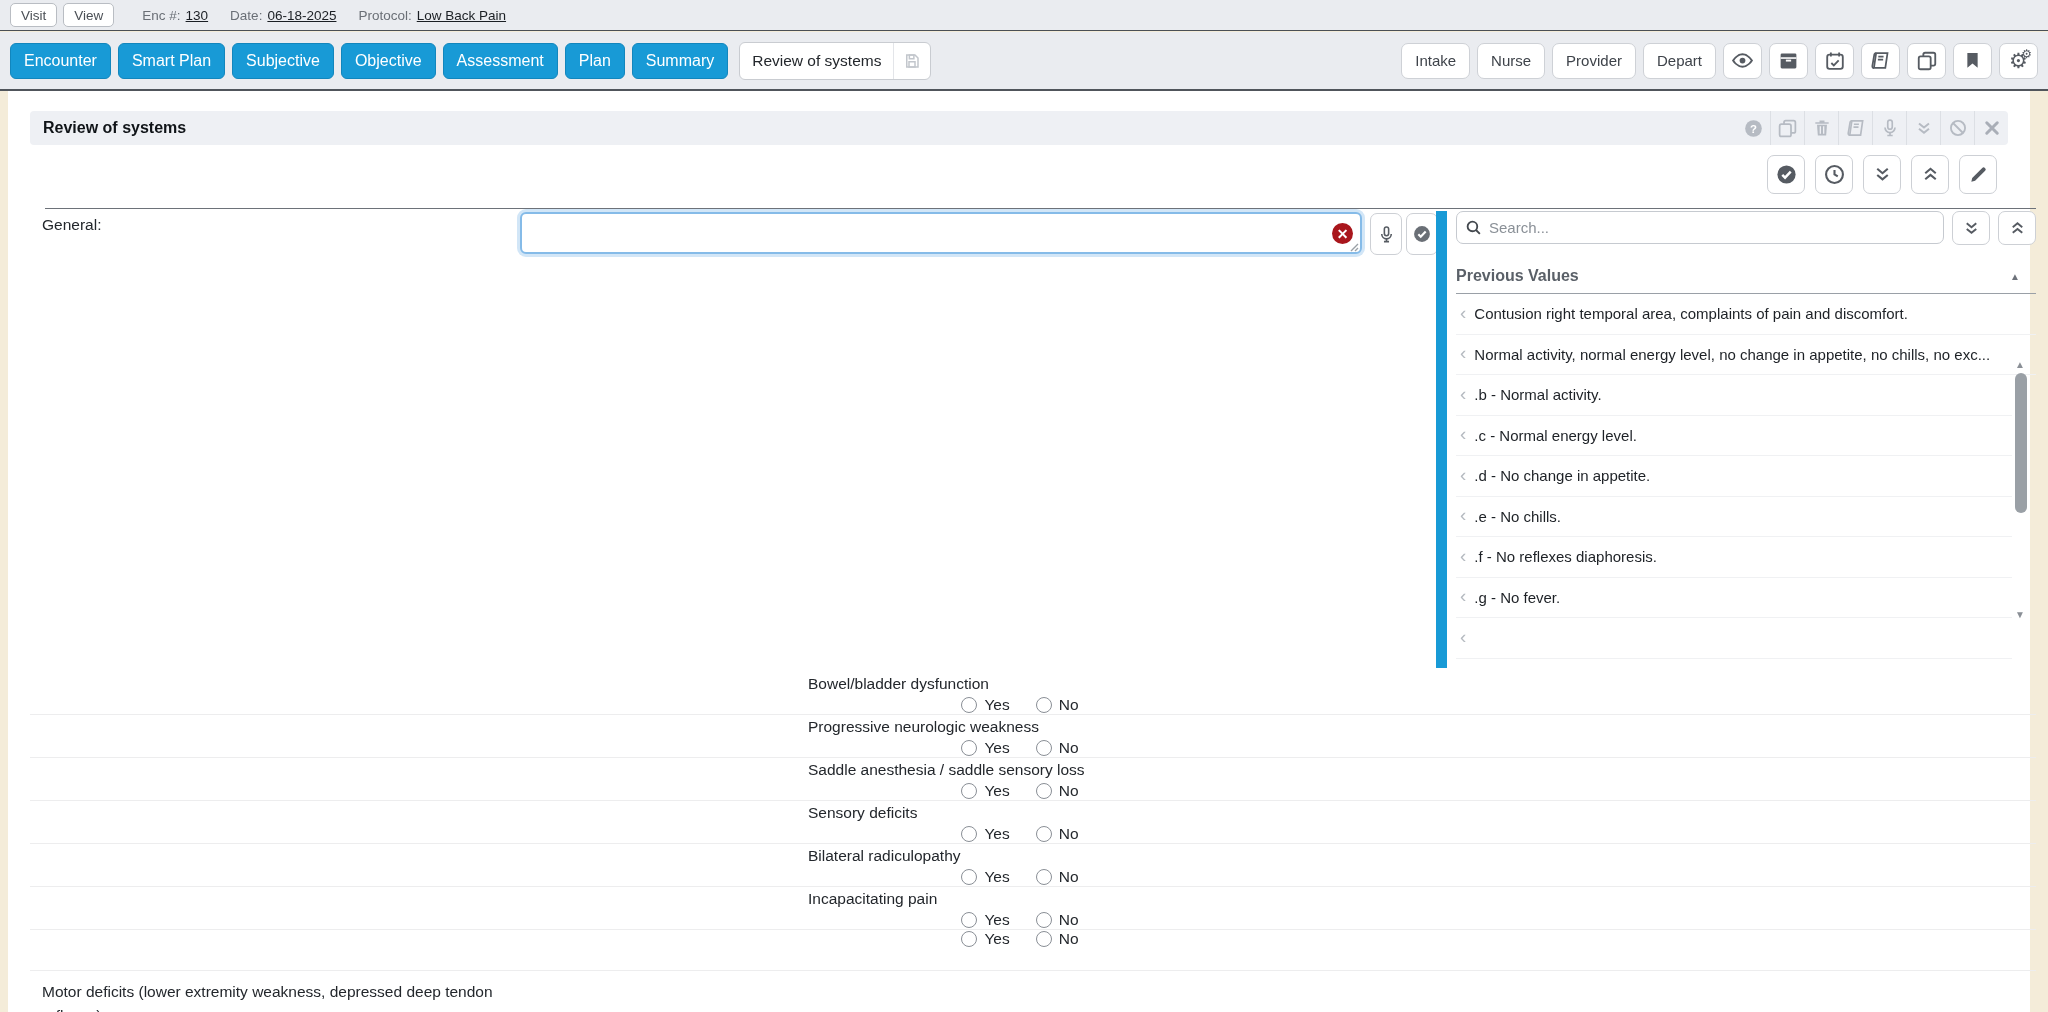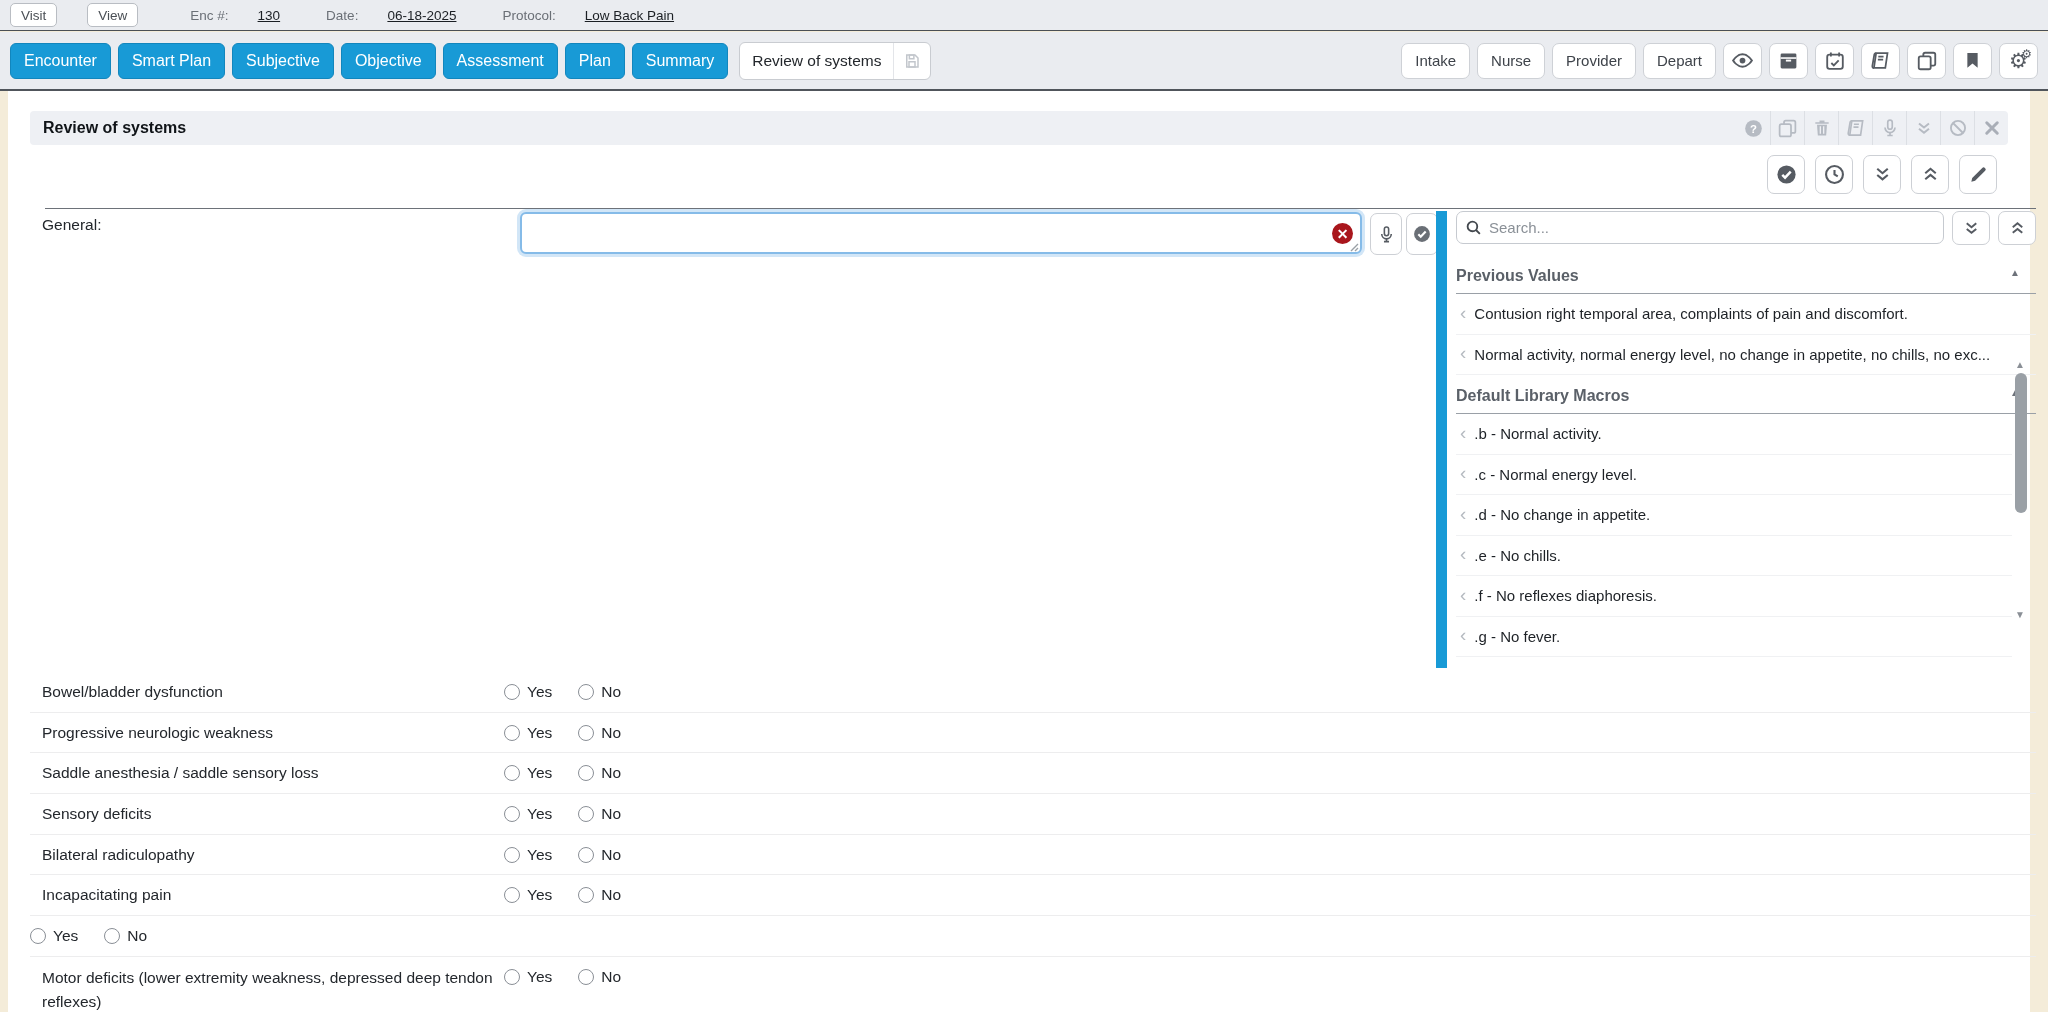--- a/index.html
+++ b/index.html
@@ -1,21 +1,21 @@
 <!DOCTYPE html>
 <html><head>
 <meta charset="utf-8">
 <style>
   * { margin:0; padding:0; box-sizing:border-box; }
   html,body { width:2048px; height:1012px; overflow:hidden; }
   body { font-family:"Liberation Sans", sans-serif; background:#f4ecd9; position:relative; color:#24282d; }
 
   
   #topbar { position:absolute; left:0; top:0; width:2048px; height:31px; background:#eaecf0;
-            border-bottom:1px solid #4a4f55; display:flex; align-items:center; padding-left:10px;gap:24px; }
+            border-bottom:1px solid #4a4f55; display:flex; align-items:center; padding-left:10px; }
   .tb-btn { height:24px; padding:0 10px; background:#fff; border:1px solid #b9bdc3; border-radius:5px;
             font-size:13.5px; color:#4a4f55; display:flex; align-items:center; margin-right:6px; }
   .tb-label { color:#6a6f76; font-size:13.5px; margin-left:22px; }
   .tb-value { color:#1b1f24; font-size:13.5px; margin-left:5px;text-decoration:underline; }
 
   
   #navbar { position:absolute; left:0; top:32px; width:2048px; height:59px; background:#eaecf0;
             border-bottom:2px solid #50555b; display:flex; align-items:center; padding:0 10px; }
   .nav-tab { height:36px; padding:0 13px; background:var(--accent); color:#fff; font-size:16px;
              border-radius:6px; display:flex; align-items:center; margin-right:7px; border:1px solid #1286bd; }
@@ -68,36 +68,36 @@
   #blue-bar { position:absolute; left:1428px; top:120px; width:11px; height:457px; background:var(--accent); }
 
   
   #lib-panel { position:absolute; left:1448px; top:120px; width:580px; height:457px; overflow:hidden; }
   #search-row { display:flex;justify-content:space-between; }
   #search-box { width:488px; height:33px; border:1px solid #c6cad0; border-radius:7px; display:flex; align-items:center; padding:0 8px; }
   #search-input { border:none; outline:none; font-size:15px; width:440px; margin-left:7px; color:#33383e; font-family:"Liberation Sans",sans-serif; }
   #search-input::placeholder { color:#8a9097; opacity:1; }
   .chev-btn { width:38px; height:34px; background:#fff; border:1px solid #cdd0d5; border-radius:7px;
               display:flex; align-items:center; justify-content:center; margin-left:8px; }
-  .lib-section-head { display:flex; font-size:16px; font-weight:bold; color:#5a6068;
+  .lib-section-head { display:flex; align-items:center; font-size:16px; font-weight:bold; color:#5a6068;
                       border-bottom:1px solid #9aa0a7; padding-bottom:8px; }
   .collapse-tri { margin-left:auto; margin-right:16px; font-size:10px; color:#6d727a; }
   #pv-head { margin-top:22px; }
   #macros-head { margin-top:12px; }
   .lib-item { height:40.5px; display:flex; align-items:center; border-bottom:1px solid #f0f1f3; font-size:15px; color:#1d2126; }
   .lib-item .chev-left { color:#b5bac0; font-size:19px; margin:0 8px 2px 4px; }
   #macros-list { position:relative; width:556px; }
   #macros-scrollbar { position:absolute; right:8px; top:146px; width:14px; height:269px; }
   #sb-up { position:absolute; top:2px; left:1px; font-size:10px; color:#8a8f96; }
   #sb-thumb { position:absolute; top:16px; left:1px; width:12px; height:140px; background:#9aa0a6; border-radius:6px; }
   #sb-down { position:absolute; bottom:6px; left:1px; font-size:10px; color:#8a8f96; }
 
   
   #questions { position:absolute; left:22px; top:581px; width:2006px; }
-  .q-row { display:flex; align-items:center; min-height:40.7px; border-bottom:1px solid #ededee; }
+  .q-row { display:flex; align-items:center; min-height:40.7px; border-bottom:1px solid #ededee;flex-direction:column; }
   .q-row:last-child { border-bottom:none; align-items:flex-start; padding-top:9px; min-height:62px; }
   .q-label { font-size:15.5px; color:#23272c; width:474px; padding-left:12px; line-height:1.55; }
   .q-radios { display:flex; align-items:center; }
   .radio-opt { display:flex; align-items:center; margin-right:26px; }
   .radio-circle { width:16px; height:16px; border:1.4px solid #8a8f96; border-radius:50%; background:#fff; }
   .radio-text { font-size:15.5px; color:#23272c; margin-left:7px; }
 
   svg { display:block; }
   :root { --accent:#189ad6; --danger:#a9161c; }
 </style>
@@ -358,24 +358,20 @@
     </div>
     <div class="lib-item">
       <span class="chev-left">‹</span>
       <span>Contusion right temporal area, complaints of pain and discomfort.</span>
     </div>
     <div class="lib-item">
       <span class="chev-left">‹</span>
       <span>Normal activity, normal energy level, no change in appetite, no chills, no exc...</span>
     </div>
 
-    <div class="lib-section-head" id="macros-head">
-      <span>Default Library Macros</span>
-      <span class="collapse-tri">▲</span>
-    </div>
     <div id="macros-list">
       <div class="lib-item">
           <span class="chev-left">‹</span>
           <span>.b - Normal activity.</span>
         </div>
       <div class="lib-item">
           <span class="chev-left">‹</span>
           <span>.c - Normal energy level.</span>
         </div>
       <div class="lib-item">

